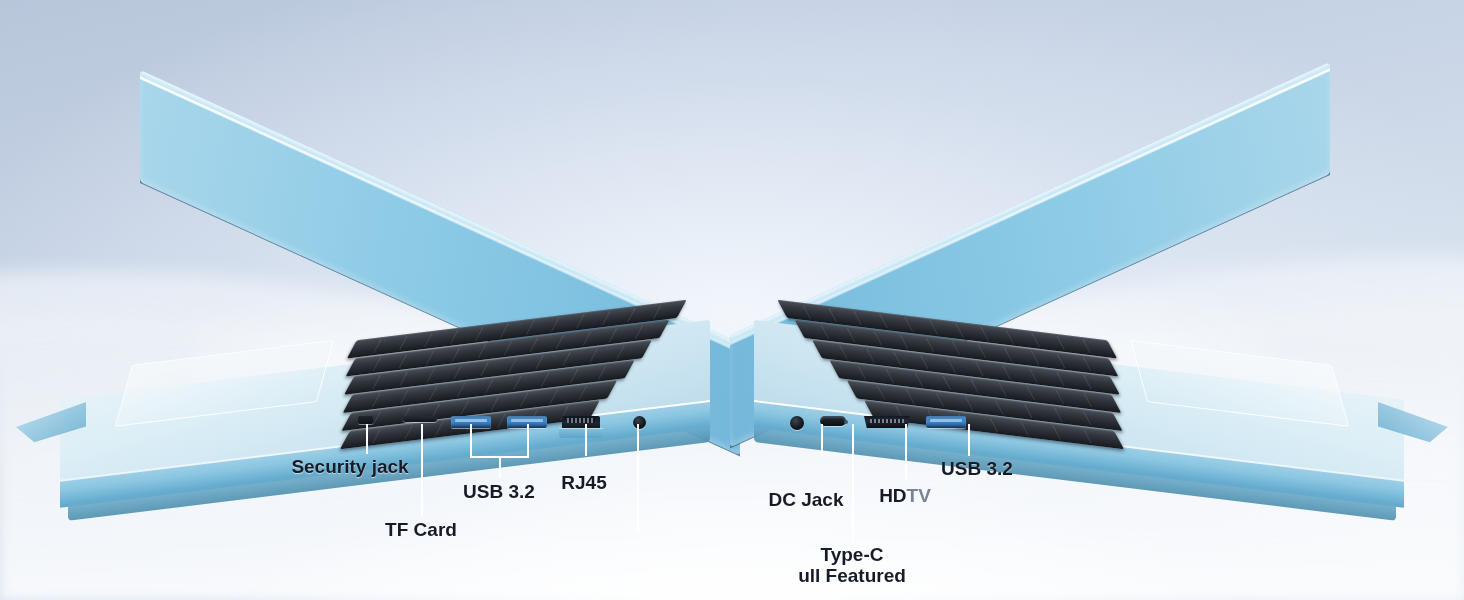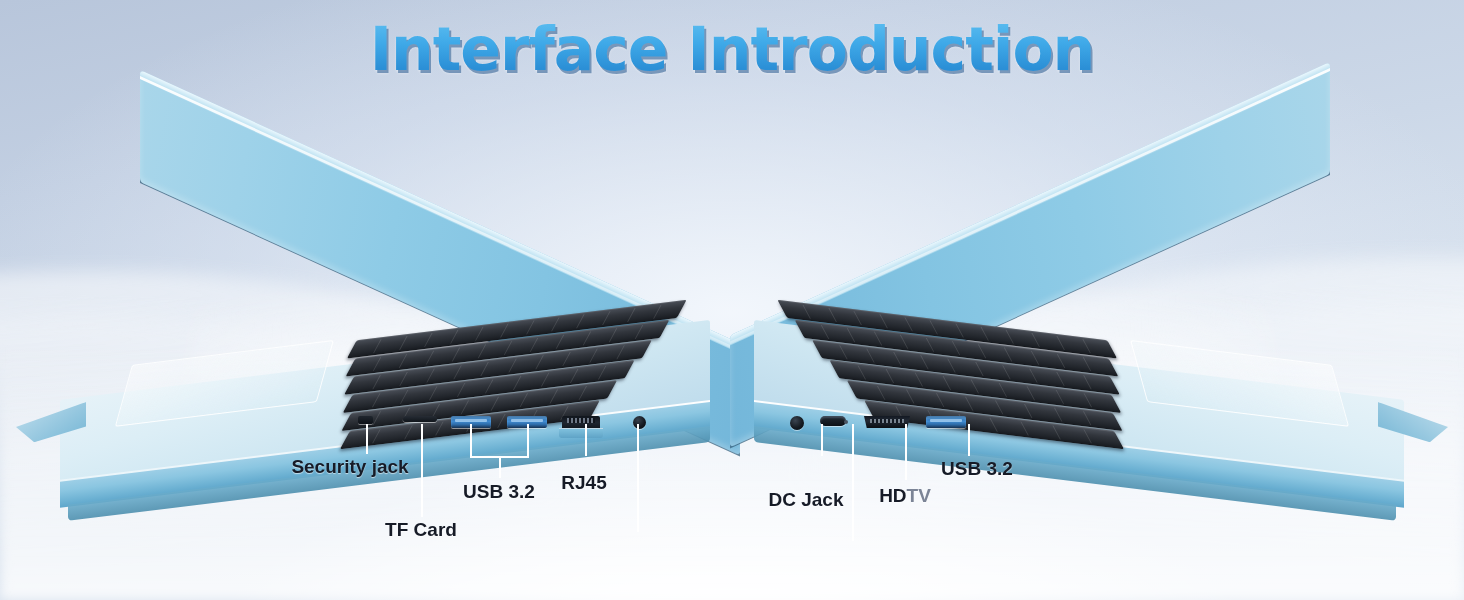--- a/index.html
+++ b/index.html
@@ -262,21 +262,20 @@
 <div id="scene">
 
   <div class="swoosh sw1"></div>
   <div class="swoosh sw2"></div>
   <div class="swoosh sw3"></div>
   <div class="swoosh sw4"></div>
   <div class="swoosh sw6"></div>
   <div class="swoosh sw7"></div>
   <div class="swoosh sw5"></div>
 
-  <div id="title">Interface Introduction</div>
 
   <div class="laptop" id="lap-left">
     <div class="lid" id="lid-left">
       <div class="dark"></div>
       <div class="face"></div>
       <div class="edge"></div>
       <div class="rim"></div>
     </div>
   </div>
 
@@ -483,18 +482,19 @@
     <div class="port p-usb" style="left:152px"></div>
   </div>
 
   <div class="lead lead-v" style="left:821px;top:424px;height:32px"></div>
   <div class="lead lead-v" style="left:852px;top:424px;height:117px"></div>
   <div class="lead lead-v" style="left:905px;top:424px;height:56px"></div>
   <div class="lead lead-v" style="left:968px;top:424px;height:32px"></div>
 
   <div class="label center" style="left:806px;top:489px">DC Jack</div>
 
+  <div class="label center" style="left:852px;top:544px"><span>Type-C</span><br><span>ull Featured</span></div>
 
   <div class="label center" style="left:905px;top:485px"><span>HD</span><span class="dim">TV</span></div>
 
   <div class="label center" style="left:977px;top:458px">USB 3.2</div>
 
 </div>
 
 </body></html>

